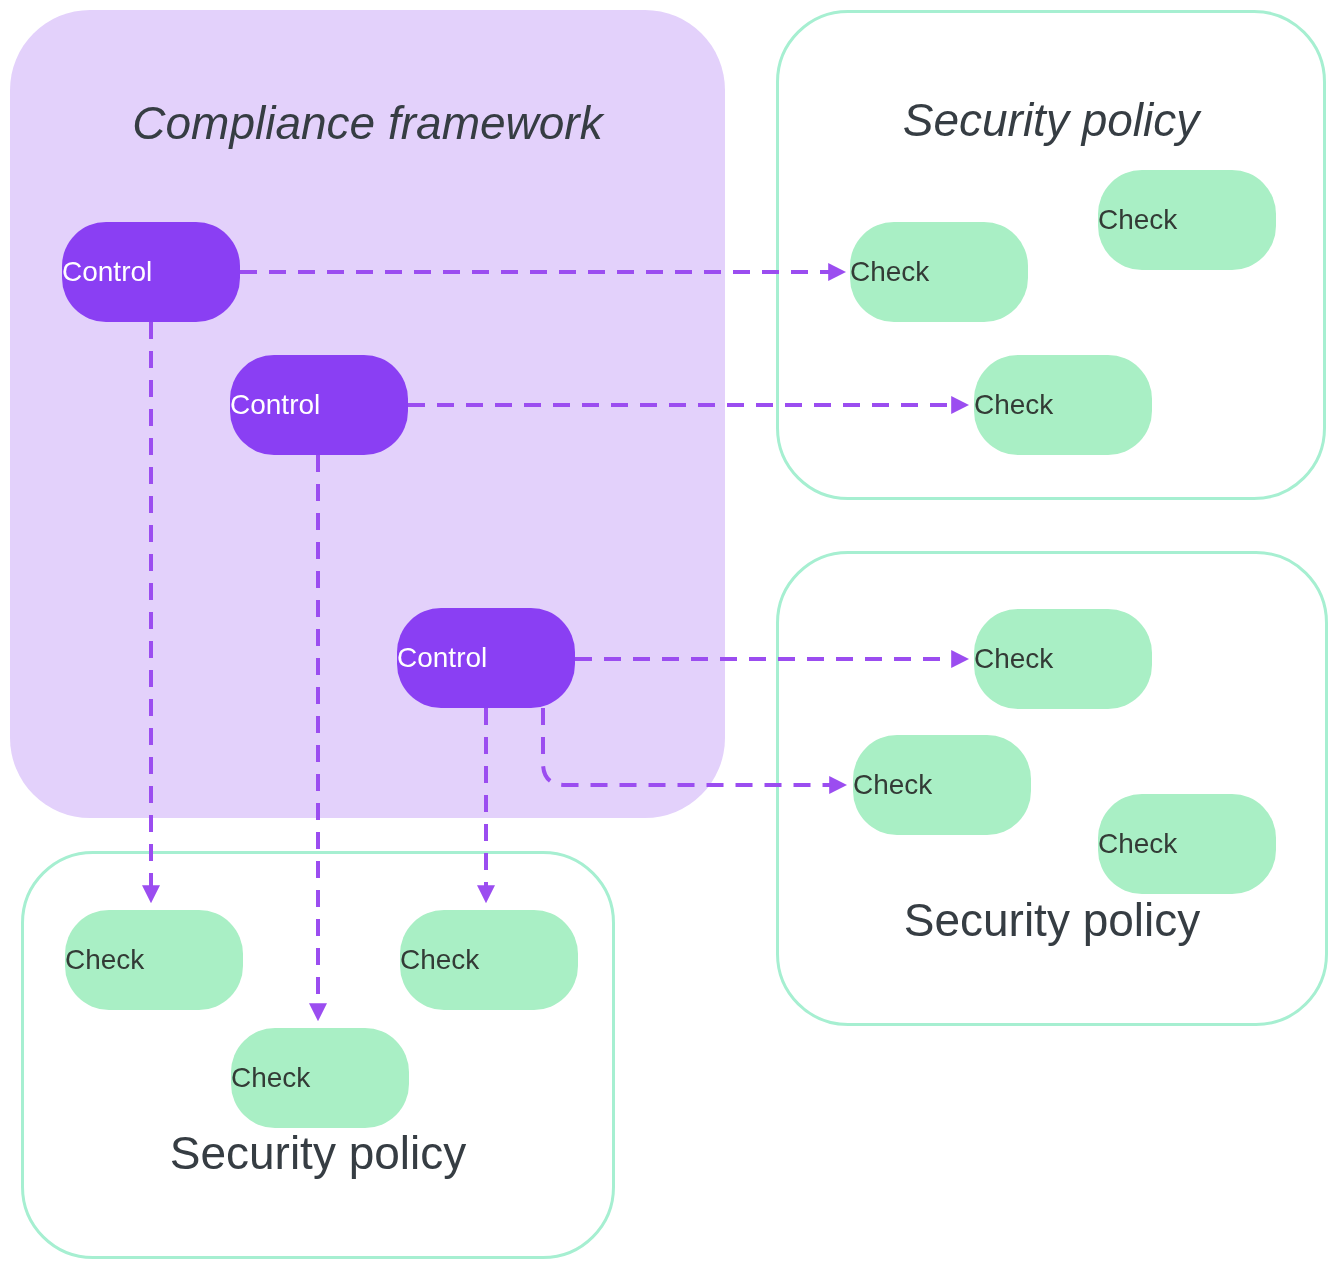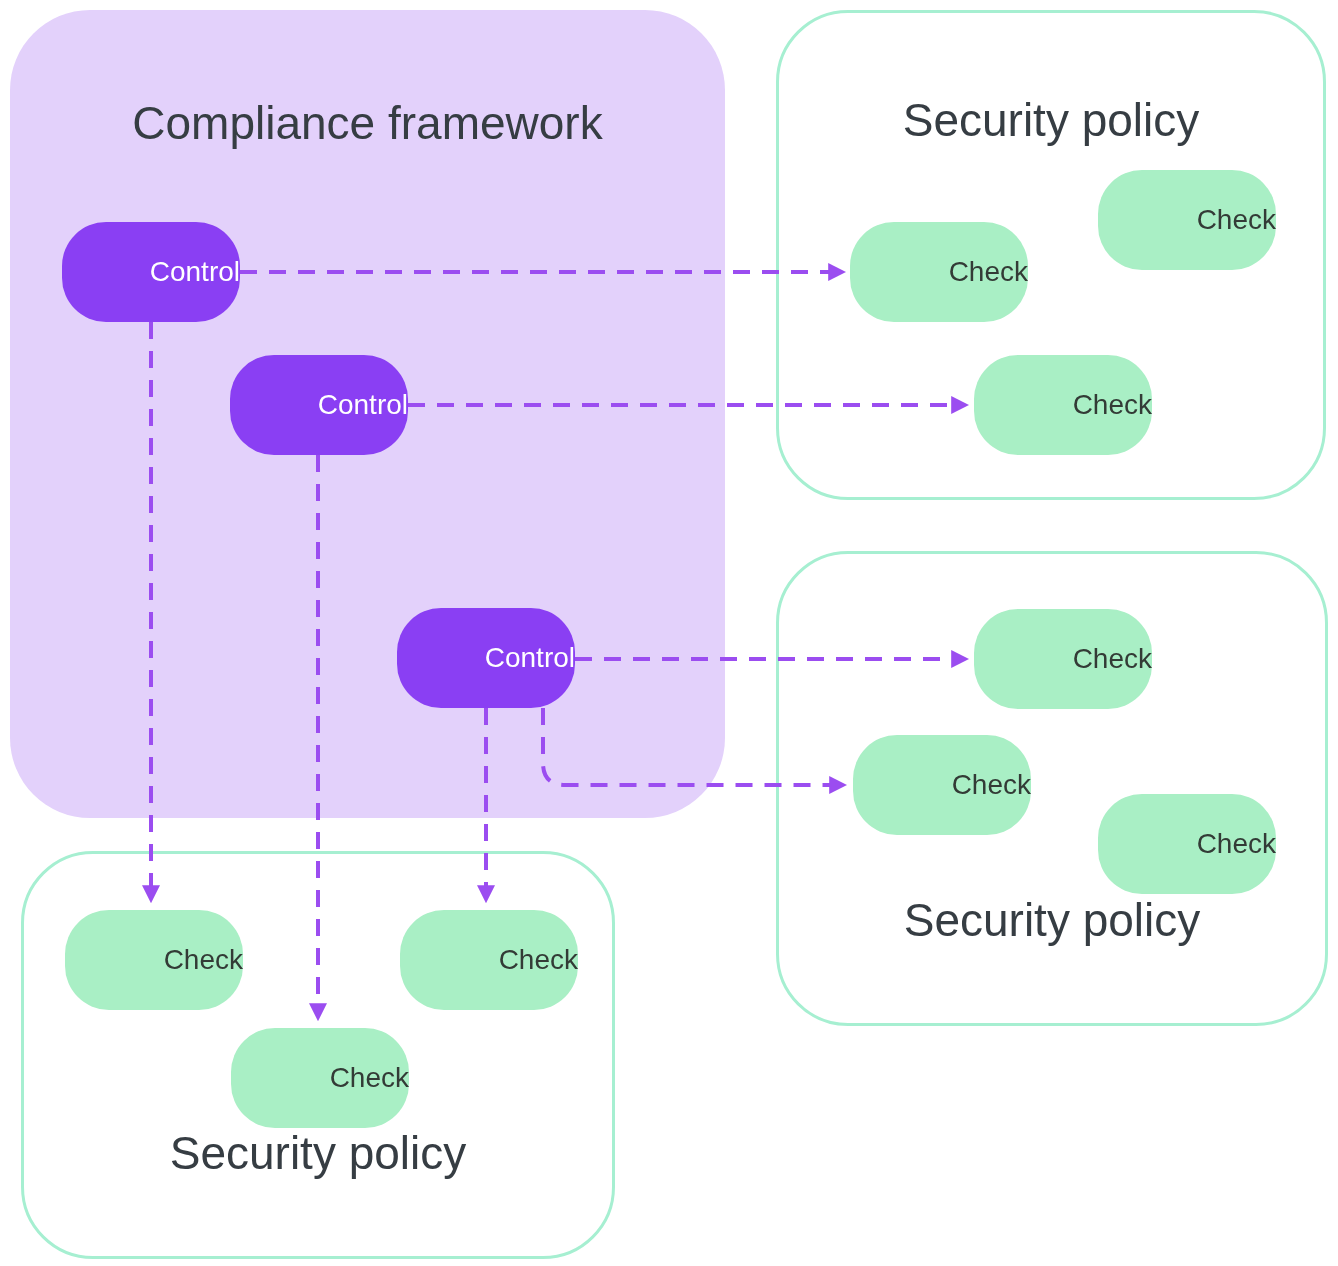--- a/index.html
+++ b/index.html
@@ -39,40 +39,40 @@
   .policy-bl{left:21px;top:851px;width:594px;height:408px;}
 
   .group-title{
     position:absolute;left:0;width:100%;
     text-align:center;
     font-size:46px;font-weight:500;
     color:var(--title-text);
     line-height:1;
     white-space:nowrap;
   }
-  .title-top{top:50px;}
+  .title-top{top:50px;font-style:italic;}
   .title-bottom{bottom:42px;}
 
   .edges{
     position:absolute;left:0;top:0;width:1338px;height:1266px;
     z-index:5;pointer-events:none;
   }
   .edge{
     fill:none;
     stroke:var(--edge-purple);
     stroke-width:4;
     stroke-dasharray:17 12;
   }
   .arrowhead-shape{fill:var(--edge-purple);}
 
   .pill{
     position:absolute;z-index:10;
     width:178px;height:100px;
     border-radius:44px;
-    display:flex;align-items:center;justify-content:flex-end;
+    display:flex;align-items:center;justify-content:flex-start;
     font-size:28px;
   }
   .control{background:var(--node-purple);color:var(--control-text);}
   .check{background:var(--node-green);color:var(--check-text);}
 </style>
 </head>
 <body>
 
 <div class="canvas">
 

